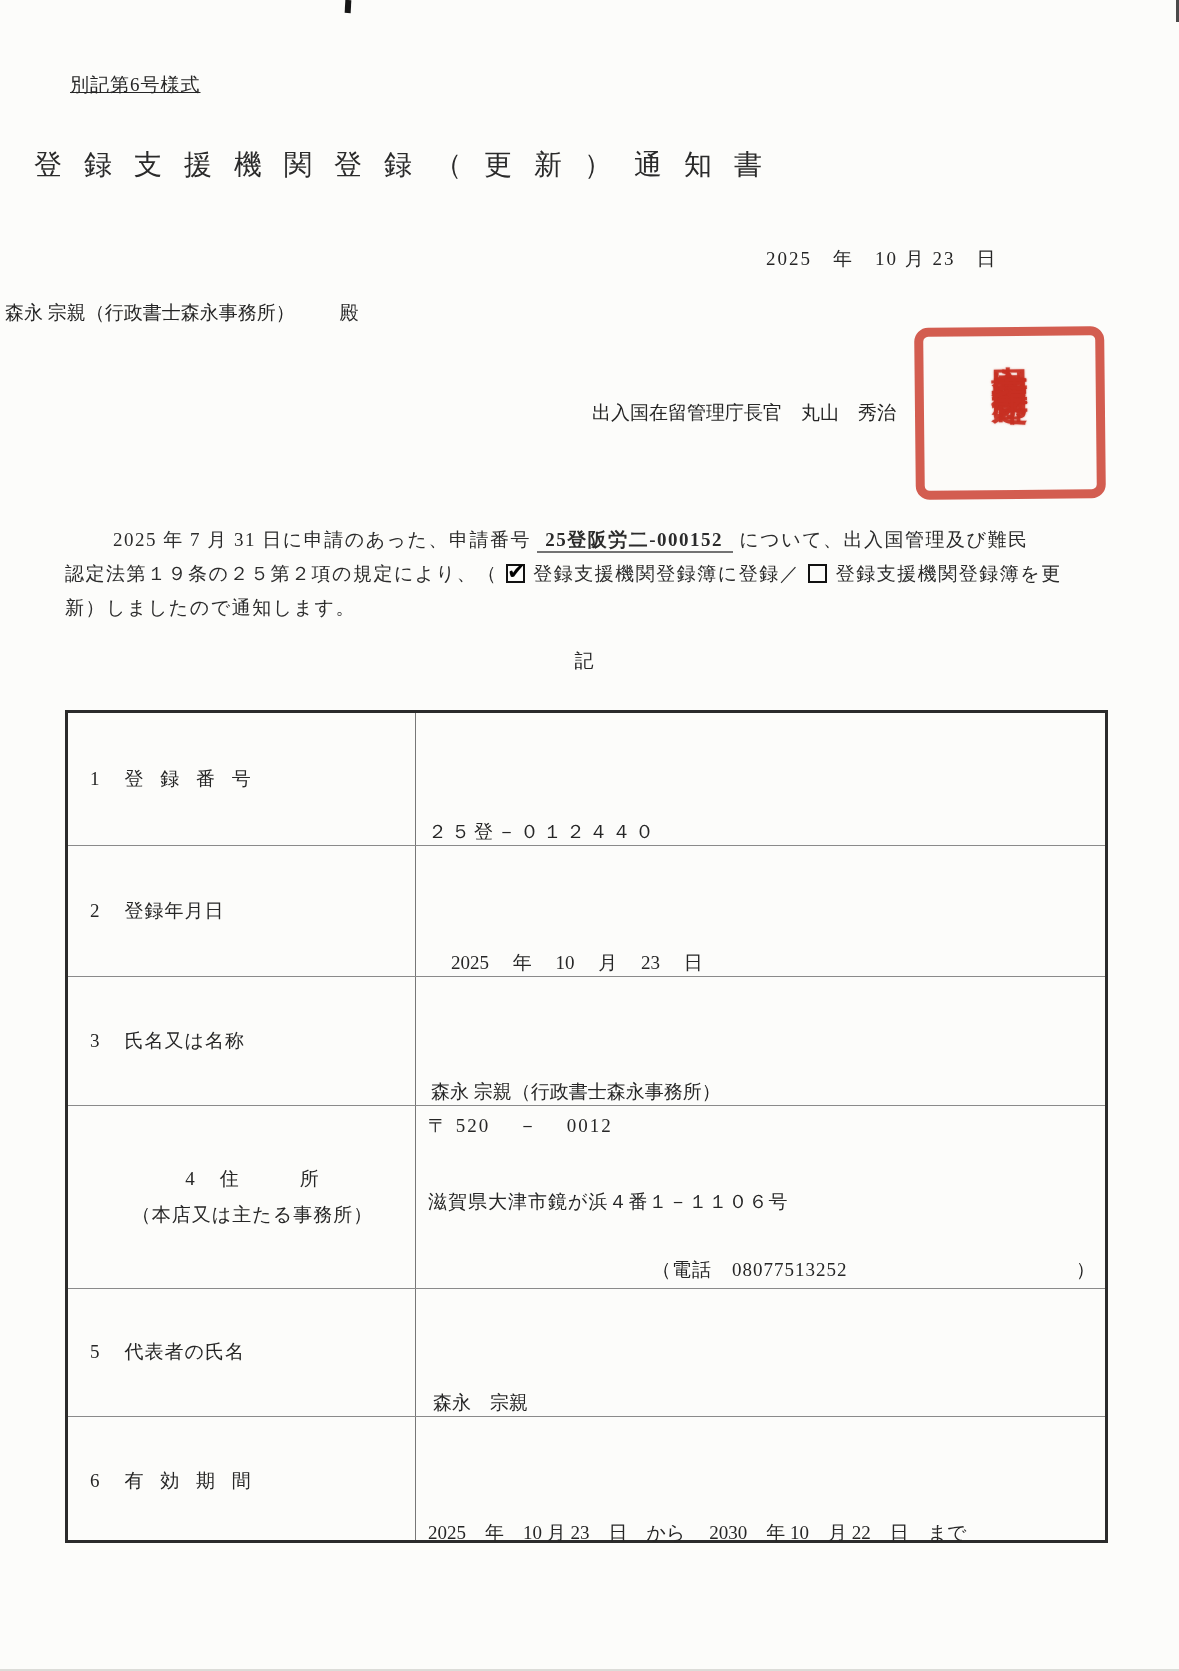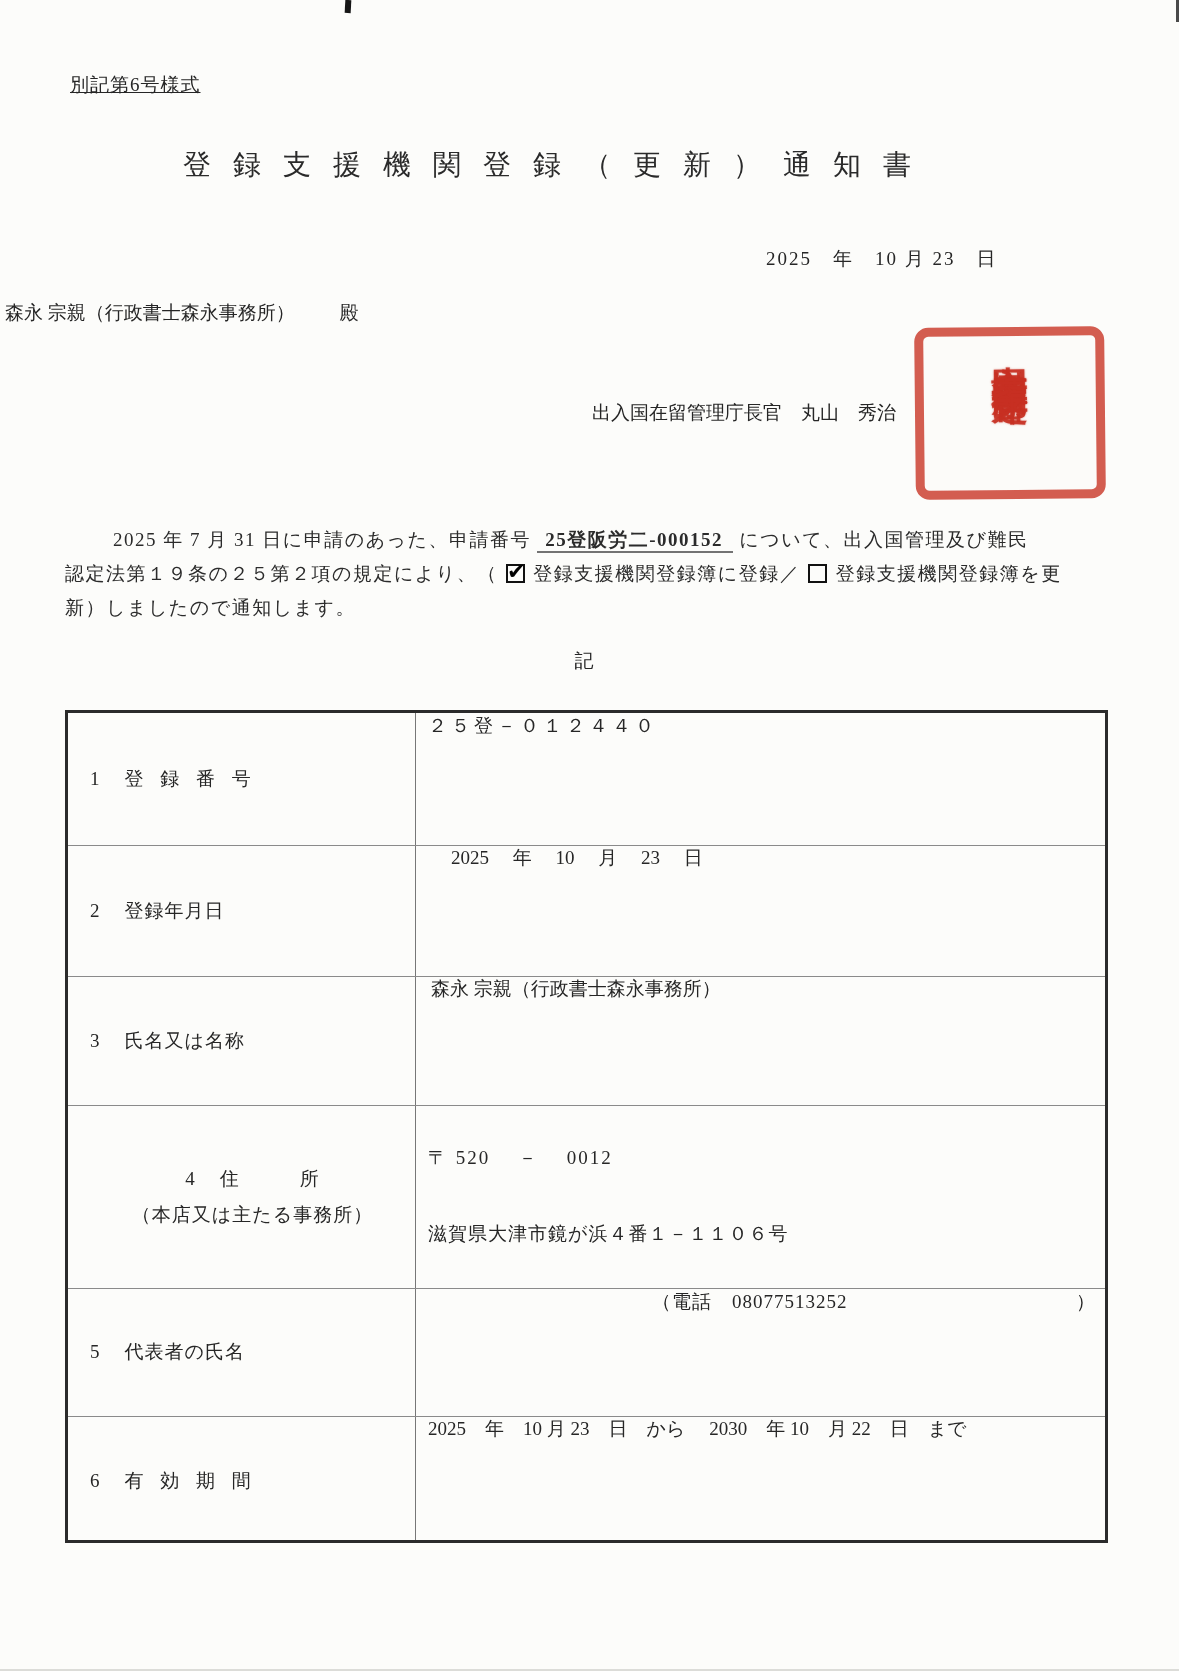--- a/index.html
+++ b/index.html
@@ -8,21 +8,21 @@
     width:1179px;height:1671px;
     margin:0 auto;
     background:#fcfcfa;
     overflow:hidden;
     font-family:"Liberation Serif","DejaVu Serif",serif;
     color:#262626;
   }
   .abs{position:absolute;}
   
   .form-label{left:70px;top:72px;font-size:19px;letter-spacing:1px;text-decoration:underline;}
-  .doc-title{left:34px;top:146px;width:1048px;text-align:center;
+  .doc-title{left:34px;top:146px;width:1048px;
     font-size:28px;letter-spacing:22px;white-space:nowrap;color:#2a2a2a;}
   .issue-date{left:766px;top:246px;font-size:19px;letter-spacing:2px;}
   .addressee{left:5px;top:300px;font-size:19px;}
   .addressee .honorific{margin-left:40px;}
   .issuer{left:592px;top:400px;font-size:19px;z-index:1;}
   
   .seal{
     left:915px;top:327px;width:190px;height:172px;
     border:9px solid rgba(200,52,38,.8);border-radius:14px;
     box-sizing:border-box;display:flex;align-items:center;justify-content:center;
@@ -50,30 +50,30 @@
   .table{
     left:65px;top:710px;width:1043px;height:833px;
     border:3px solid #2b2b2b;box-sizing:border-box;
   }
   .vline{position:absolute;left:347px;top:0;bottom:0;width:1px;background:#777;}
   .trow{position:absolute;left:0;right:0;display:flex;}
   .hline{position:absolute;left:0;right:0;height:1px;background:#8a8a8a;}
   .cell-label{width:347px;box-sizing:border-box;padding-left:22px;
     display:flex;align-items:center;font-size:19px;letter-spacing:1px;}
   .cell-label .row-no{margin-right:24px;}
-  .cell-value{flex:1;display:flex;align-items:flex-start;font-size:19px;
+  .cell-value{flex:1;display:flex;align-items:flex-end;font-size:19px;
     box-sizing:border-box;position:relative;}
   .ls4{letter-spacing:4px;}
   .ls6{letter-spacing:6px;}
   .label-2line{display:flex;flex-direction:column;justify-content:center;
     line-height:36px;}
   .label-2line .l1{display:flex;}
   .label-2line .l1 .row-no{margin-right:24px;}
   
-  .addr-cell{display:block;margin-top:32px;}
+  .addr-cell{display:block;}
   .addr-postal{position:absolute;left:13px;top:8px;font-size:19px;letter-spacing:2px;}
   .addr-line{position:absolute;left:13px;top:84px;font-size:19px;letter-spacing:1px;}
   .addr-phone{position:absolute;left:237px;top:152px;font-size:19px;letter-spacing:1px;}
   .addr-phone-close{position:absolute;right:10px;top:152px;font-size:19px;}
   
   .artifact-top{left:345px;top:0;width:6px;height:13px;background:#161616;transform:rotate(3deg);}
   .artifact-right{right:0;top:0;width:3px;height:22px;background:#4a4a4a;}
   .artifact-bottom{left:0;bottom:0;width:100%;height:2px;background:#dcdcd8;}
 </style>
 </head>
@@ -172,20 +172,23 @@
         <span class="addr-phone">（電話　08077513252</span>
         <span class="addr-phone-close">）</span>
       </div>
     </div>
 
     <div class="trow" style="top:575px;height:128px">
       <div class="cell-label">
         <span class="row-no">5</span>
         <span>代表者の氏名</span>
       </div>
+      <div class="cell-value" style="padding-left:18px">
+        <span>森永　宗親</span>
+      </div>
     </div>
 
     <div class="trow" style="top:703px;height:130px">
       <div class="cell-label">
         <span class="row-no">6</span>
         <span class="ls6">有 効 期 間</span>
       </div>
       <div class="cell-value" style="padding-left:13px">
         <span>2025　年　10 月 23　日　から　 2030　年 10　月 22　日　まで</span>
       </div>

